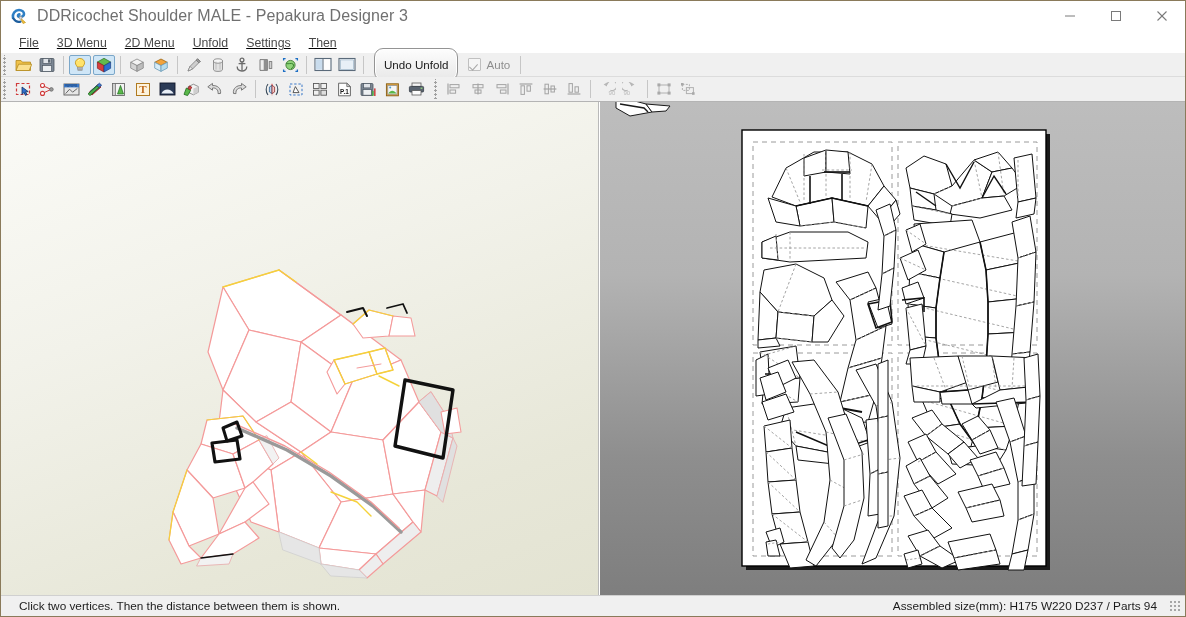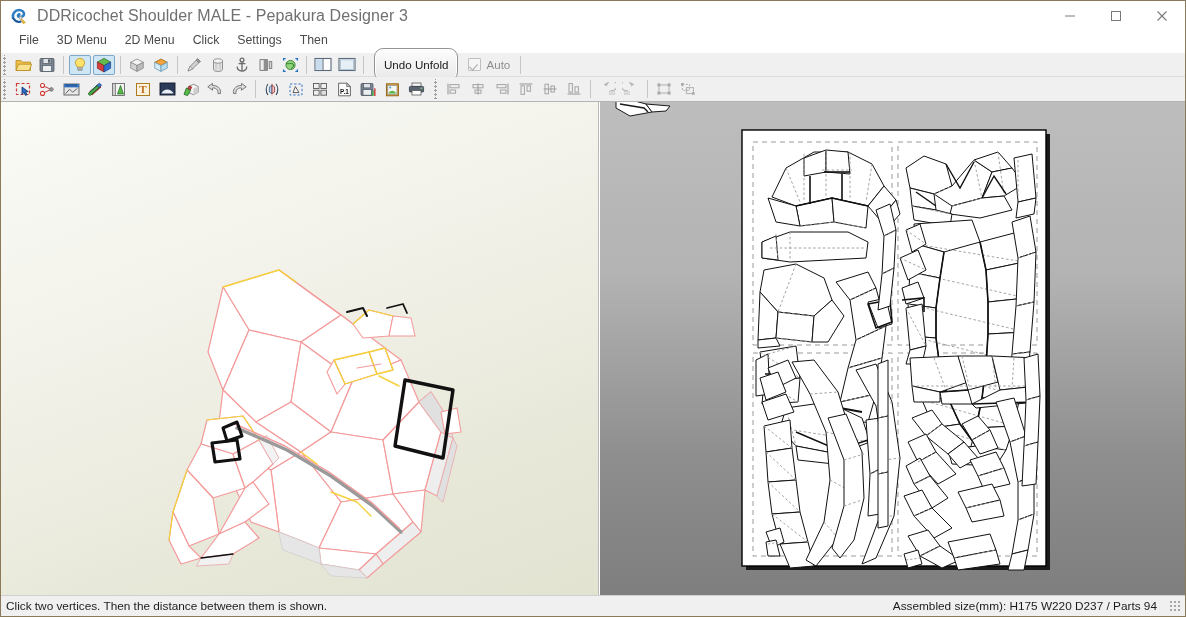--- a/index.html
+++ b/index.html
@@ -38,23 +38,24 @@
   }
   #btn-min { right: 92px; }
   #btn-max { right: 46px; }
   #btn-close { right: 0px; }
   .winbtn svg { display: block; }
 
   
   #menubar {
     position: absolute; left: 0; top: 30px; width: 1184px; height: 22px;
     background: #ffffff;
-    display: flex; align-items: flex-start;
+    display: flex; align-items: flex-end;
     padding-left: 9px;
     border-bottom: none;
+    text-decoration: underline;
   }
   .menu-item {
     font-size: 12.3px; color: #4a4a4a;
     padding: 2px 9px 3px 9px; white-space: nowrap; cursor: default;
   }
 
   
   .toolbar {
     position: absolute; left: 0; width: 1184px;
     background: #f0f0f0;
@@ -127,21 +128,21 @@
   }
   #panel3d svg, #panel2d svg { display: block; }
 
   
   #statusbar {
     position: absolute; left: 0; bottom: 0; width: 1184px; height: 21px;
     background: #f0f0f0; border-top: 1px solid #d0d0d0;
     display: flex; align-items: center;
   }
   #status-left {
-    font-size: 11.8px; color: #1c1c1c; padding-left: 5px; white-space: nowrap;
+    font-size: 11.8px; color: #1c1c1c; padding-left: 18px; white-space: nowrap;
   }
   #status-right {
     position: absolute; right: 28px; font-size: 11.8px; color: #1c1c1c;
     white-space: nowrap;
     margin-left: 28px;
   }
   #resize-grip {
     position: absolute; right: 3px; bottom: 3px; width: 12px; height: 12px;
     background-image: radial-gradient(circle at 1.2px 1.2px, #a6a6a6 1.1px, transparent 1.3px);
     background-size: 4px 4px;
@@ -178,21 +179,21 @@
         <line x1="1.5" y1="1.5" x2="10.5" y2="10.5" stroke="#7a7a7a" stroke-width="1.1"></line>
         <line x1="10.5" y1="1.5" x2="1.5" y2="10.5" stroke="#7a7a7a" stroke-width="1.1"></line>
       </svg>
     </div>
   </div>
 
   <div id="menubar">
     <div class="menu-item">File</div>
     <div class="menu-item">3D Menu</div>
     <div class="menu-item">2D Menu</div>
-    <div class="menu-item">Click</div>
+    <div class="menu-item">Unfold</div>
     <div class="menu-item">Settings</div>
     <div class="menu-item">Then</div>
   </div>
 
   <div class="toolbar" id="toolbar1">
     <div class="grip"></div>
 
     <div class="tbtn">
       <span>
       <svg width="17" height="16" viewBox="0 0 17 16">

